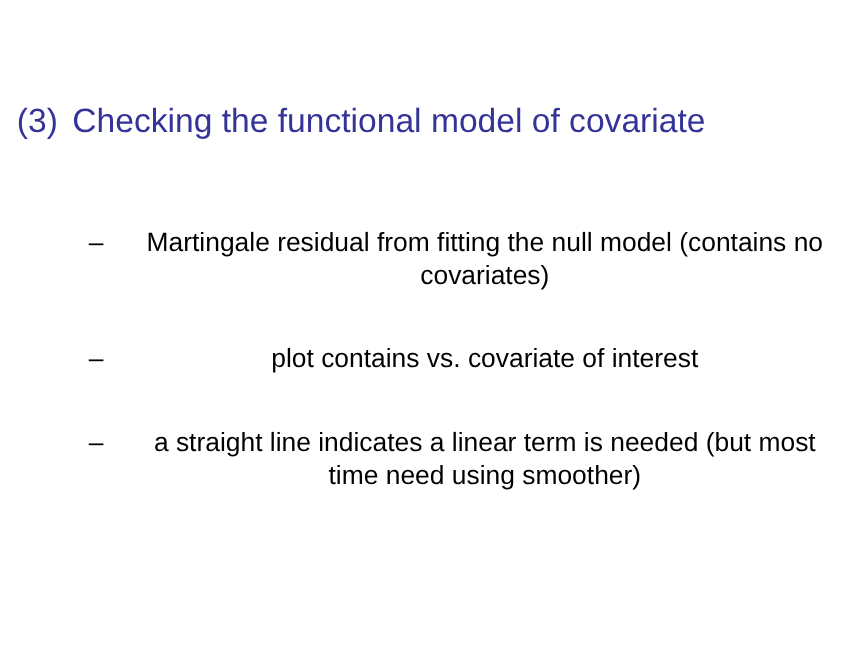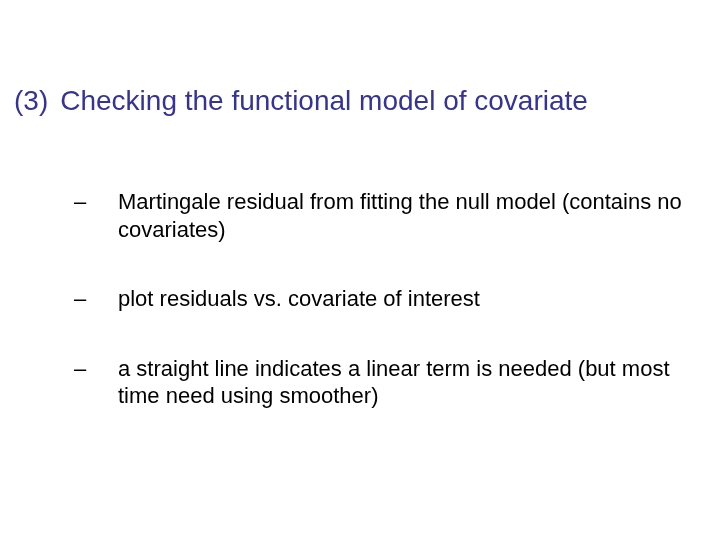--- a/index.html
+++ b/index.html
@@ -50,20 +50,21 @@
     margin-bottom: 42px;
   }
   .dash {
     flex: 0 0 auto;
     width: 44px;
     text-align: left;
     padding-left: 2px;
   }
   .btext {
     flex: 1 1 auto;
+    text-align: center;
   }
 </style>
 </head>
 <body>
 
 <div class="slide">
 
   <div class="title-row">
     <div class="title-num">(3)</div>
     <div class="title-text">Checking the functional model of covariate</div>
@@ -71,21 +72,21 @@
 
   <div class="bullets">
 
     <div class="bullet">
       <div class="dash">–</div>
       <div class="btext">Martingale residual from fitting the null model (contains no covariates)</div>
     </div>
 
     <div class="bullet">
       <div class="dash">–</div>
-      <div class="btext">plot residuals vs. covariate of interest</div>
+      <div class="btext">plot contains vs. covariate of interest</div>
     </div>
 
     <div class="bullet">
       <div class="dash">–</div>
       <div class="btext">a straight line indicates a linear term is needed (but most time need using smoother)</div>
     </div>
 
   </div>
 
 </div>

